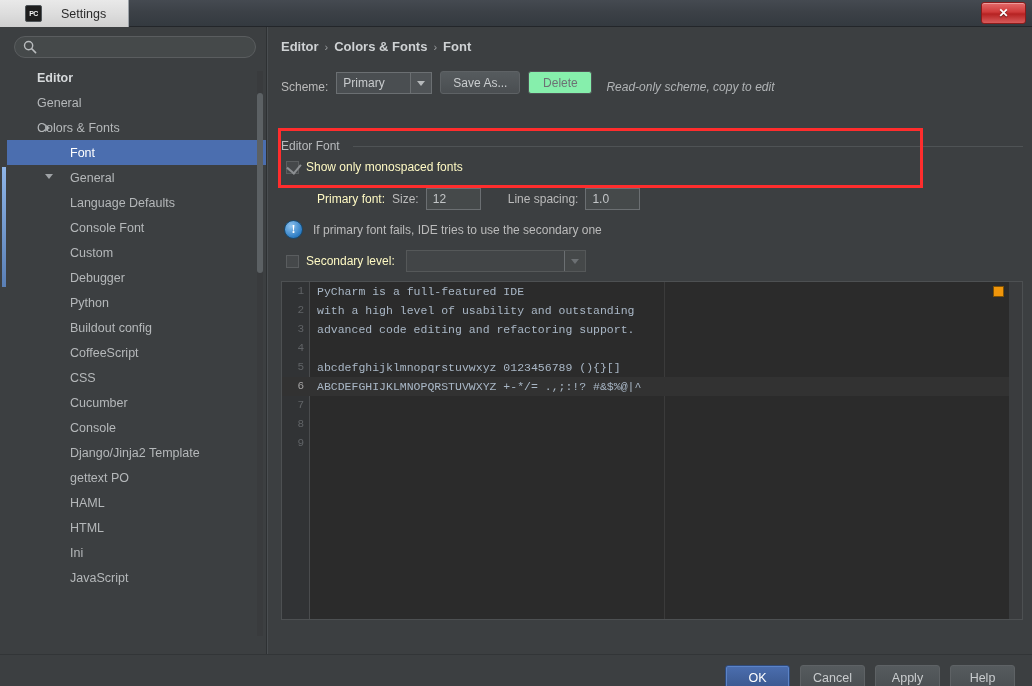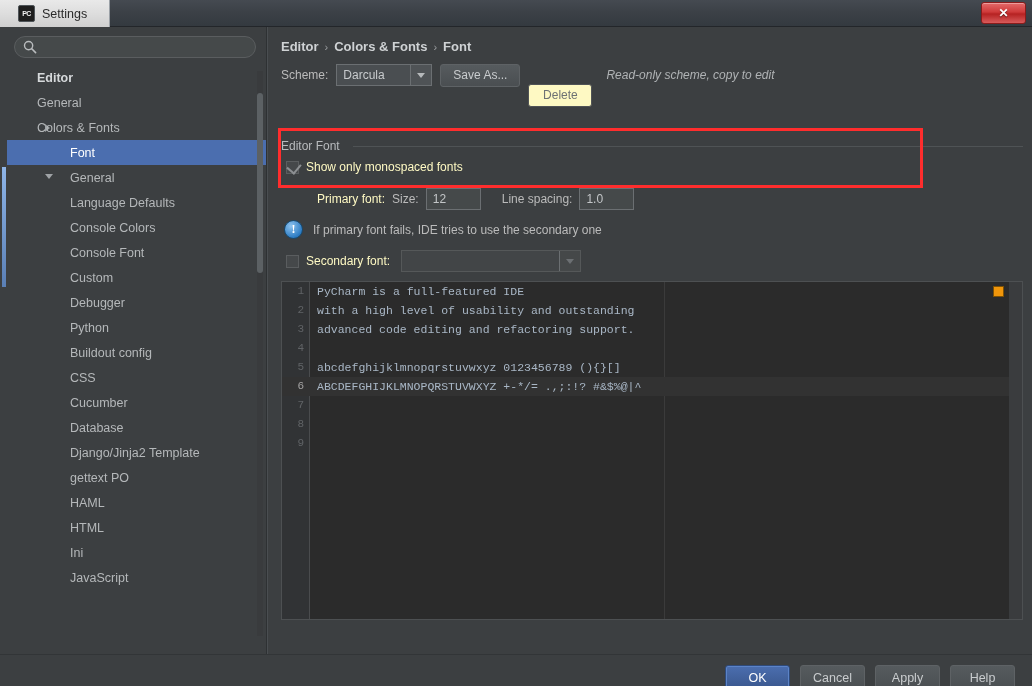--- a/index.html
+++ b/index.html
@@ -31,24 +31,24 @@
     left: 0; top: 0;
     width: 1032px; height: 27px;
     background: linear-gradient(to bottom, #454a51 0%, #3b4046 50%, #343a40 100%);
     border-bottom: 1px solid #23262a;
     box-sizing: border-box;
   }
   .title-tab {
     position: absolute;
     left: 0; top: 0;
     height: 27px;
-    padding: 0 22px 0 18px;
-    display: flex;
-    align-items: center;
-    gap: 7px;
+    padding: 0 22px 0 25px;
+    display: flex;
+    align-items: center;
+    gap: 19px;
     background: linear-gradient(to bottom, #e9e9e9 0%, #dcdcdc 55%, #cfcfcf 100%);
     border-right: 1px solid #9aa0a6;
     box-sizing: border-box;
   }
   .title-icon {
     width: 15px; height: 15px;
     background: #1e1e1e;
     border: 1px solid #4f5559;
     border-radius: 2px;
     color: #f0f0f0;
@@ -226,24 +226,24 @@
     font-weight: bold;
     color: #cfd2d4;
     display: flex;
     align-items: center;
     gap: 6px;
   }
   .crumb-sep { color: #9a9da0; font-weight: normal; font-size: 11px; }
 
   .scheme-row {
     position: absolute;
-    left: 9px; top: 36px;
+    left: 9px; top: 43px;
     height: 24px;
     display: flex;
-    align-items: center;
+    align-items: flex-end;
     gap: 8px;
   }
   .lbl { font-size: 12px; color: #bbbbbb; }
   .combo {
     position: relative;
     width: 96px; height: 22px;
     border: 1px solid #6b6f72;
     background: #4a4e51;
     box-sizing: border-box;
     display: flex;
@@ -285,21 +285,21 @@
     border: 1px solid #5e6265;
     border-radius: 3px;
     background: linear-gradient(to bottom, #565b5e, #4a4e51);
     color: #c9ccce;
     font-size: 12px;
     font-family: "Liberation Sans", sans-serif;
     cursor: pointer;
   }
   .btn.disabled {
     color: #6d7174;
-    background: #fef9c3;
+    background: #86efac;
     border-color: #505356;
     cursor: default;
     margin-top: 40px;
   }
   .hint-text { font-size: 12px; color: #b0b3b5; margin-left: 6px; font-style: italic; }
 
   
   .group-title {
     position: absolute;
     left: 9px; top: 112px;
@@ -547,25 +547,20 @@
               <span>General</span>
             </div>
           </div>
           <div class="tree-row">
             <div class="tree-item lvl2">
               <span>Language Defaults</span>
             </div>
           </div>
           <div class="tree-row">
             <div class="tree-item lvl2">
-              <span>Console Colors</span>
-            </div>
-          </div>
-          <div class="tree-row">
-            <div class="tree-item lvl2">
               <span>Console Font</span>
             </div>
           </div>
           <div class="tree-row">
             <div class="tree-item lvl2">
               <span>Custom</span>
             </div>
           </div>
           <div class="tree-row">
             <div class="tree-item lvl2">
@@ -577,31 +572,36 @@
               <span>Python</span>
             </div>
           </div>
           <div class="tree-row">
             <div class="tree-item lvl2">
               <span>Buildout config</span>
             </div>
           </div>
           <div class="tree-row">
             <div class="tree-item lvl2">
+              <span>CoffeeScript</span>
+            </div>
+          </div>
+          <div class="tree-row">
+            <div class="tree-item lvl2">
               <span>CSS</span>
             </div>
           </div>
           <div class="tree-row">
             <div class="tree-item lvl2">
               <span>Cucumber</span>
             </div>
           </div>
           <div class="tree-row">
             <div class="tree-item lvl2">
-              <span>Database</span>
+              <span>Console</span>
             </div>
           </div>
           <div class="tree-row">
             <div class="tree-item lvl2">
               <span>Django/Jinja2 Template</span>
             </div>
           </div>
           <div class="tree-row">
             <div class="tree-item lvl2">
               <span>gettext PO</span>
@@ -643,21 +643,21 @@
         <span>Editor</span>
         <span class="crumb-sep">›</span>
         <span>Colors &amp; Fonts</span>
         <span class="crumb-sep">›</span>
         <span>Font</span>
       </div>
 
       <div class="scheme-row">
         <span class="lbl">Scheme:</span>
         <div class="combo">
-          <span class="txt">Darcula</span>
+          <span class="txt">Primary</span>
           <span class="arrowbox">
               <i class="caret"></i>
             </span>
         </div>
         <button class="btn">Save As...</button>
         <button class="btn disabled">Delete</button>
         <span class="hint-text">Read-only scheme, copy to edit</span>
       </div>
 
       <div class="group-line"></div>
@@ -670,32 +670,32 @@
         <span class="checkbox disabled">
             <i class="tick"></i>
           </span>
         <span class="dim">Show only monospaced fonts</span>
       </div>
 
       <div class="checkrow" style="left:45px; top:161px;">
         <span class="dim">Primary font:</span>
         <span class="lbl" style="">Size:</span>
         <input class="field" style="width: 55px;" type="text" value="12">
-        <span class="lbl" style="margin-left:14px;">Line spacing:</span>
+        <span class="lbl" style="margin-left:20px;">Line spacing:</span>
         <input class="field" style="width: 55px;" type="text" value="1.0">
       </div>
 
       <div class="checkrow" style="left:12px; top:193px;">
         <span class="info-icon">!</span>
         <span class="lbl" style="margin-left:3px;">If primary font fails, IDE tries to use the secondary one</span>
       </div>
 
       <div class="checkrow" style="left:14px; top:223px;">
         <span class="checkbox disabled"></span>
-        <span class="dim">Secondary font:</span>
+        <span class="dim">Secondary level:</span>
         <div class="combo disabled" style="width:180px; margin-left:4px;">
           <span class="txt"></span>
           <span class="arrowbox">
               <i class="caret"></i>
             </span>
         </div>
       </div>
 
       <div class="checkrow" style="left:14px; top:256px;">
         <span class="checkbox disabled"></span>

